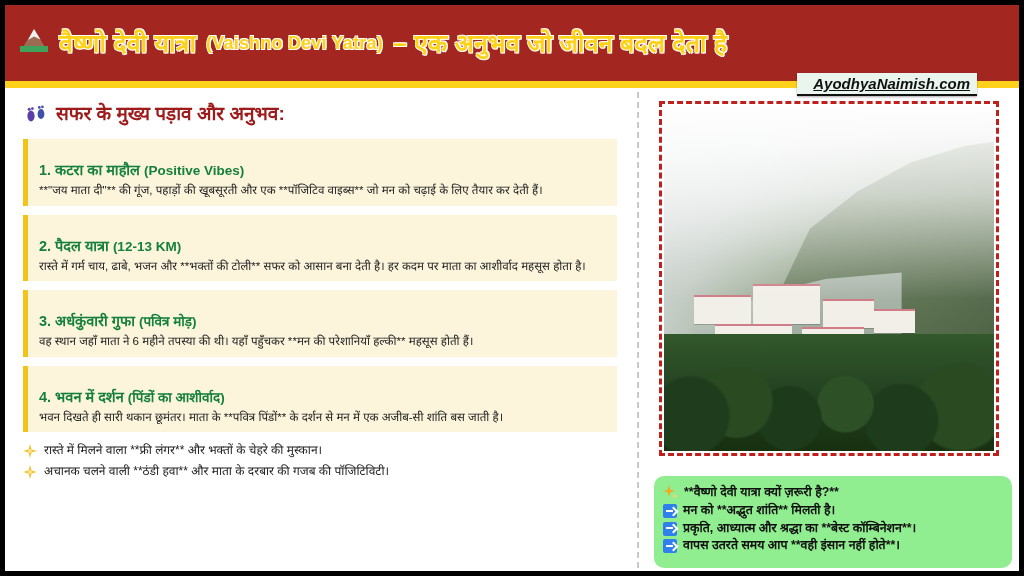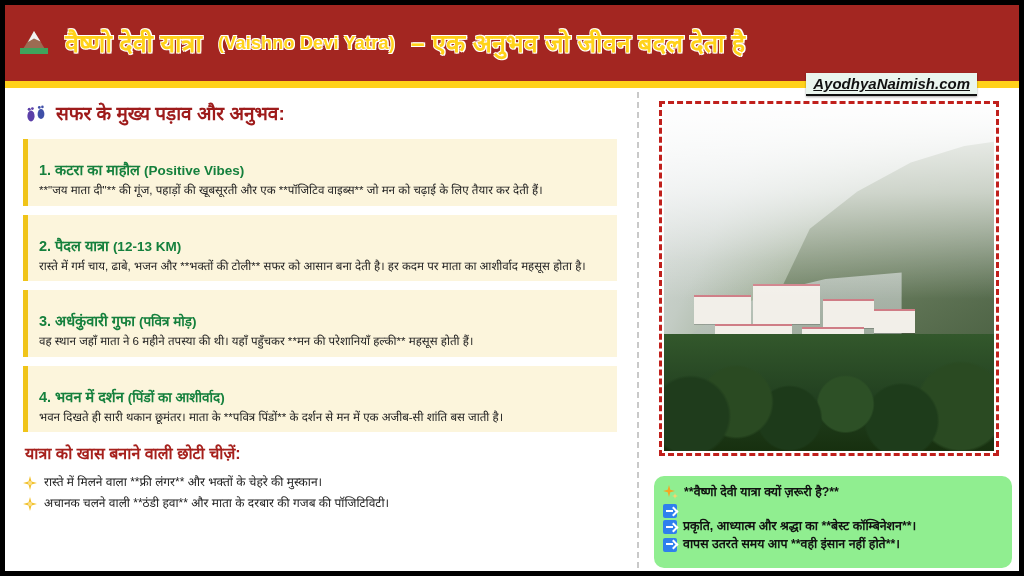--- a/index.html
+++ b/index.html
@@ -15,21 +15,21 @@
   }
 
   
   .header{
     position:absolute;left:0;top:0;width:1014px;height:76px;
     background:#A32621;
     display:flex;align-items:center;
     box-sizing:border-box;padding:0 14px;
   }
   .header-title{
-    display:flex;align-items:center;gap:16px;width:100%;
+    display:flex;align-items:flex-start;gap:10px;width:100%;
     white-space:nowrap;
   }
   .mtn-icon{
     width:30px;height:26px;position:relative;flex:none;display:block;
   }
   .title-text{
     color:#FFD21A;
     font-weight:bold;
     font-size:25px;
     line-height:30px;
@@ -43,21 +43,21 @@
   .title-en{font-size:18px;}
   .gold-strip{
     position:absolute;left:0;top:76px;width:1014px;height:7px;background:#FFD11A;
   }
   .watermark{
     position:absolute;right:42px;top:68px;z-index:6;
     background:#EAF5EE;
     color:#111111;
     font-weight:bold;font-style:italic;
     font-size:15px;line-height:18px;
-    padding:2px 7px 1px 7px;
+    padding:2px 7px 1px 16px;
     border-bottom:2px solid #111111;
     text-decoration:underline;
     box-shadow:0 1px 2px rgba(0,0,0,.35);
   }
 
   
   .body-area{
     position:absolute;left:0;top:83px;width:1014px;height:367px;
   }
   .divider{
@@ -251,21 +251,20 @@
       </div>
 
       <div class="card">
         <p class="card-title">
           <span>4. भवन में दर्शन</span>
           <span class="en">(पिंडों का आशीर्वाद)</span>
         </p>
         <p class="card-body">भवन दिखते ही सारी थकान छूमंतर। माता के **पवित्र पिंडों** के दर्शन से मन में एक अजीब-सी शांति बस जाती है।</p>
       </div>
 
-      <p class="extras-head">यात्रा को खास बनाने वाली छोटी चीज़ें:</p>
 
       <ul class="extras-list">
         <li>
           <svg class="star-icon" viewBox="0 0 14 14">
             <path d="M7 0 L8.5 5.5 L14 7 L8.5 8.5 L7 14 L5.5 8.5 L0 7 L5.5 5.5 Z" fill="#F2C12E"></path>
             <circle cx="7" cy="7" r="2" fill="#FBE08A"></circle>
           </svg>
           <span>रास्ते में मिलने वाला **फ्री लंगर** और भक्तों के चेहरे की मुस्कान।</span>
         </li>
         <li>
@@ -302,20 +301,21 @@
         <div class="gb-head">
           <svg class="spark-icon" viewBox="0 0 15 15">
             <path d="M6 0 L7.3 4.7 L12 6 L7.3 7.3 L6 12 L4.7 7.3 L0 6 L4.7 4.7 Z" fill="#F5A623"></path>
             <path d="M12 8 L12.7 10.3 L15 11 L12.7 11.7 L12 14 L11.3 11.7 L9 11 L11.3 10.3 Z" fill="#FFD36B"></path>
           </svg>
           <span>**वैष्णो देवी यात्रा क्यों ज़रूरी है?**</span>
         </div>
         <ul class="gb-list">
           <li>
             <span class="arrow-icon"></span>
+            <span>मन को **अद्भुत शांति** मिलती है।</span>
           </li>
           <li>
             <span class="arrow-icon"></span>
             <span>प्रकृति, आध्यात्म और श्रद्धा का **बेस्ट कॉम्बिनेशन**।</span>
           </li>
           <li>
             <span class="arrow-icon"></span>
             <span>वापस उतरते समय आप **वही इंसान नहीं होते**।</span>
           </li>
         </ul>

